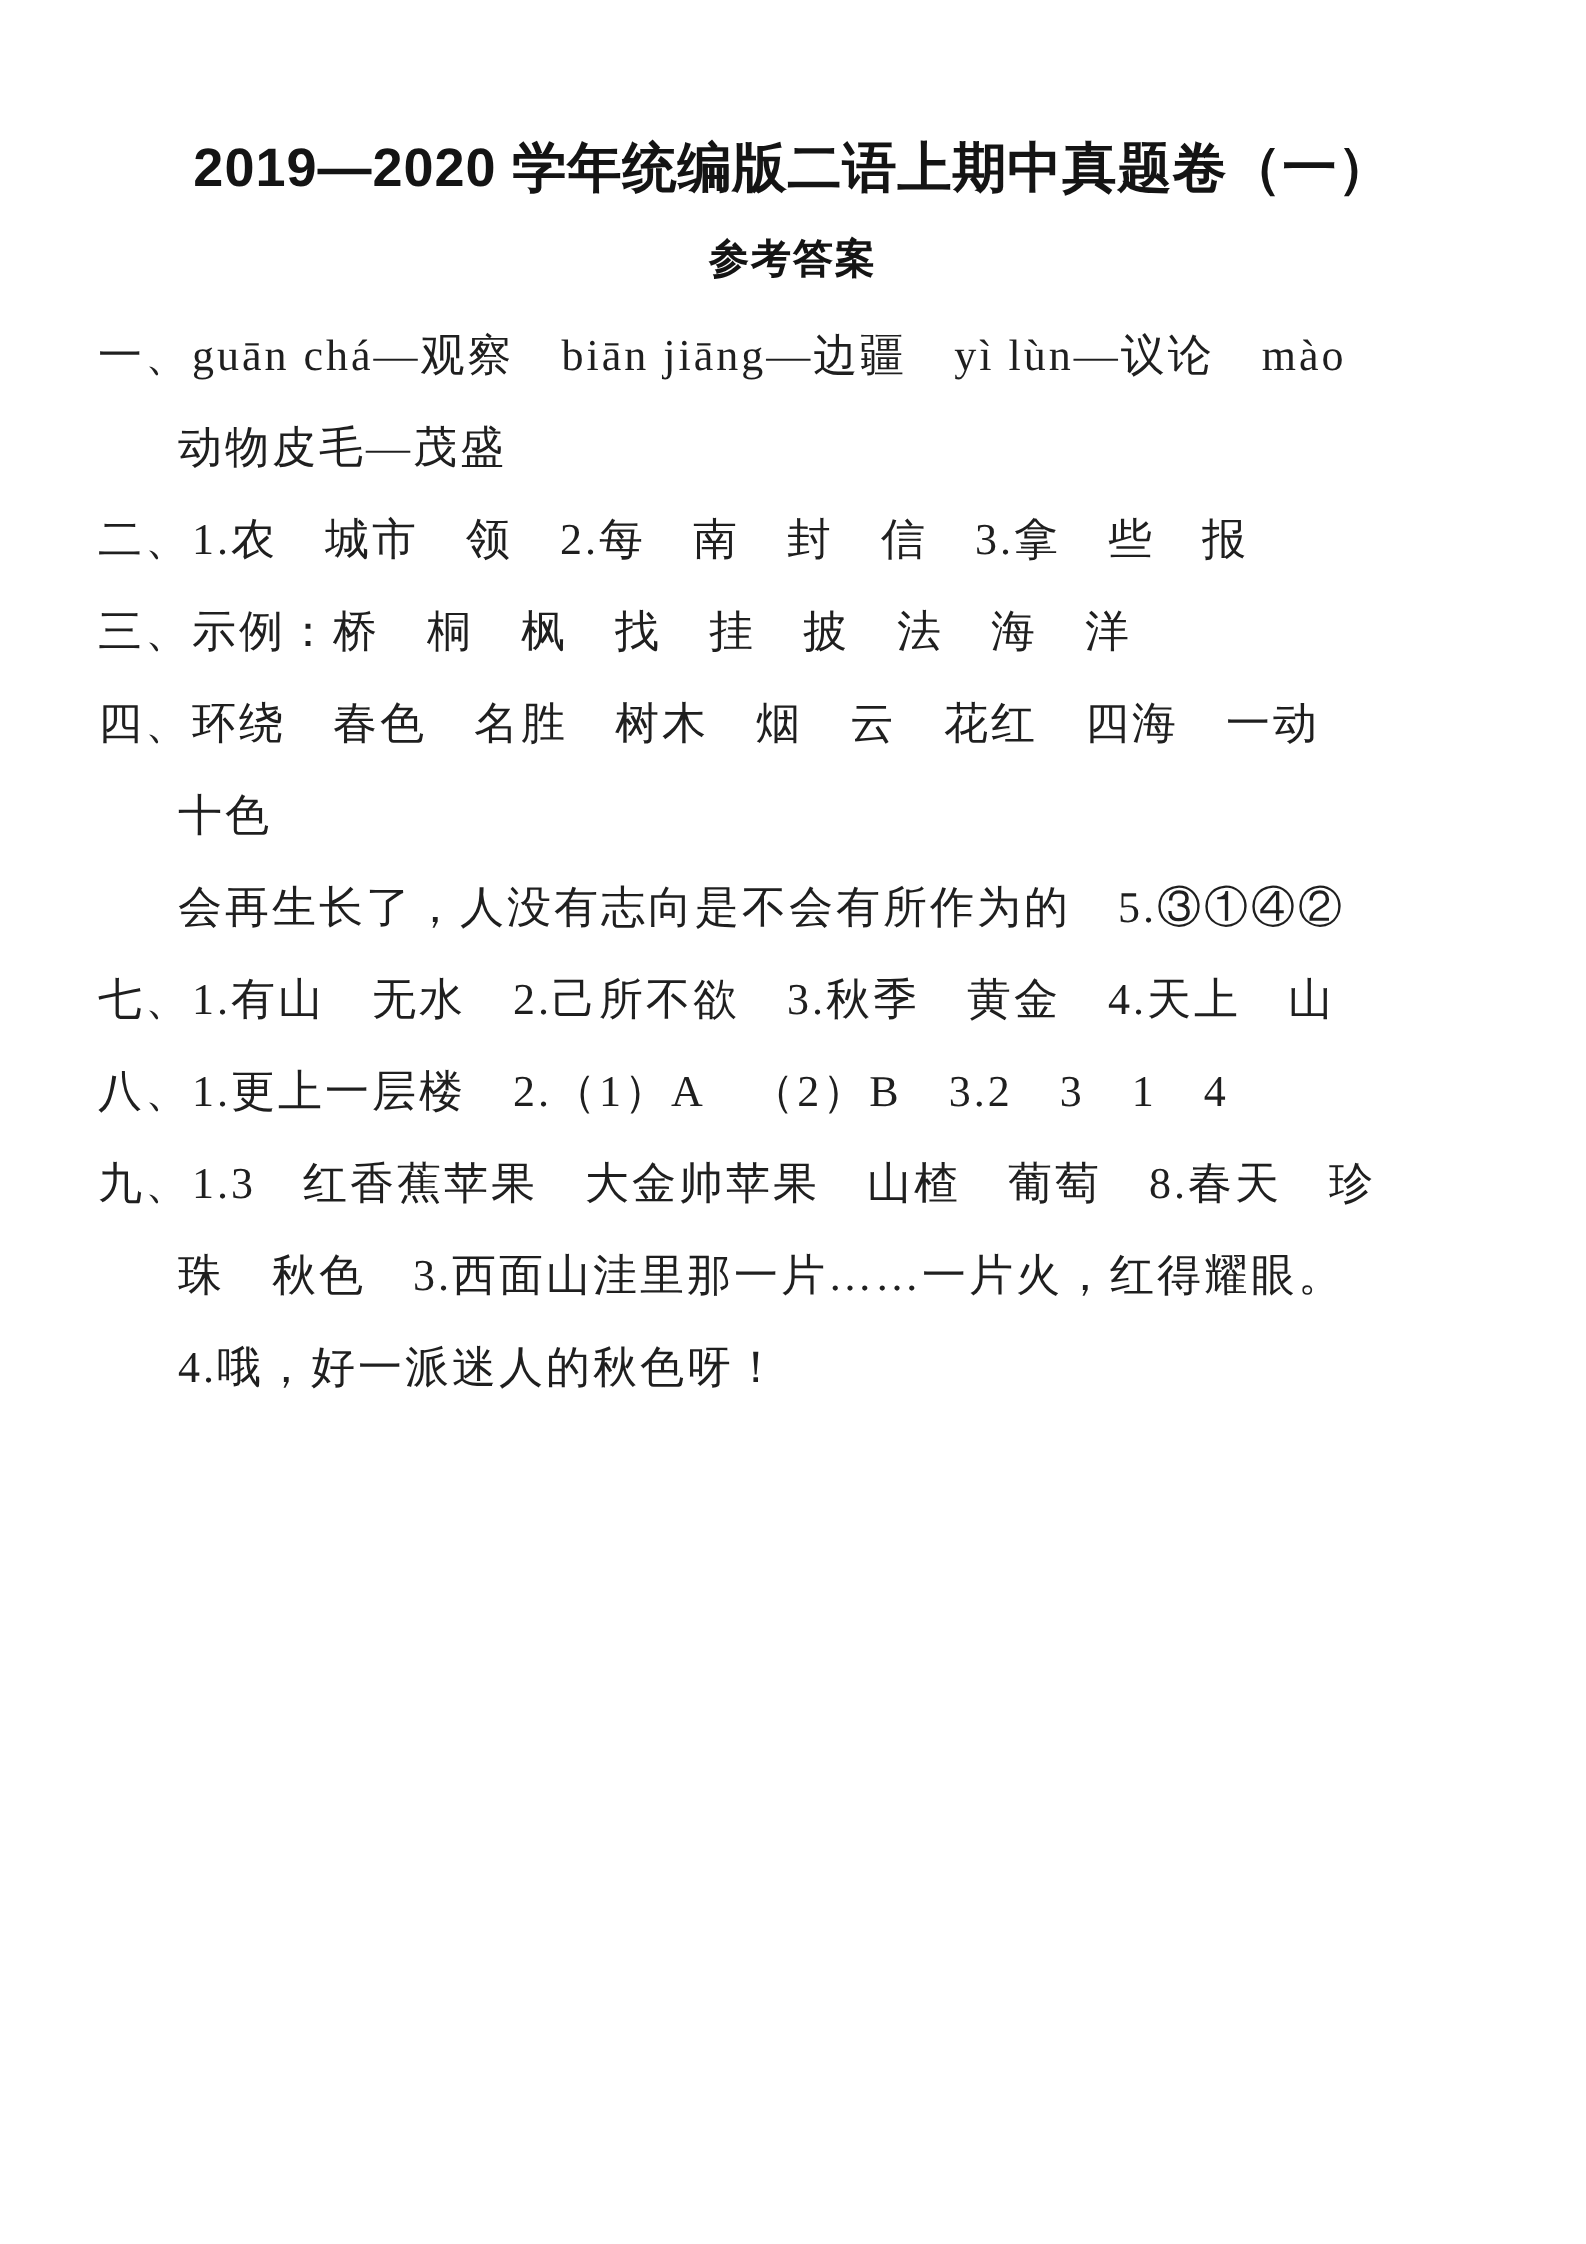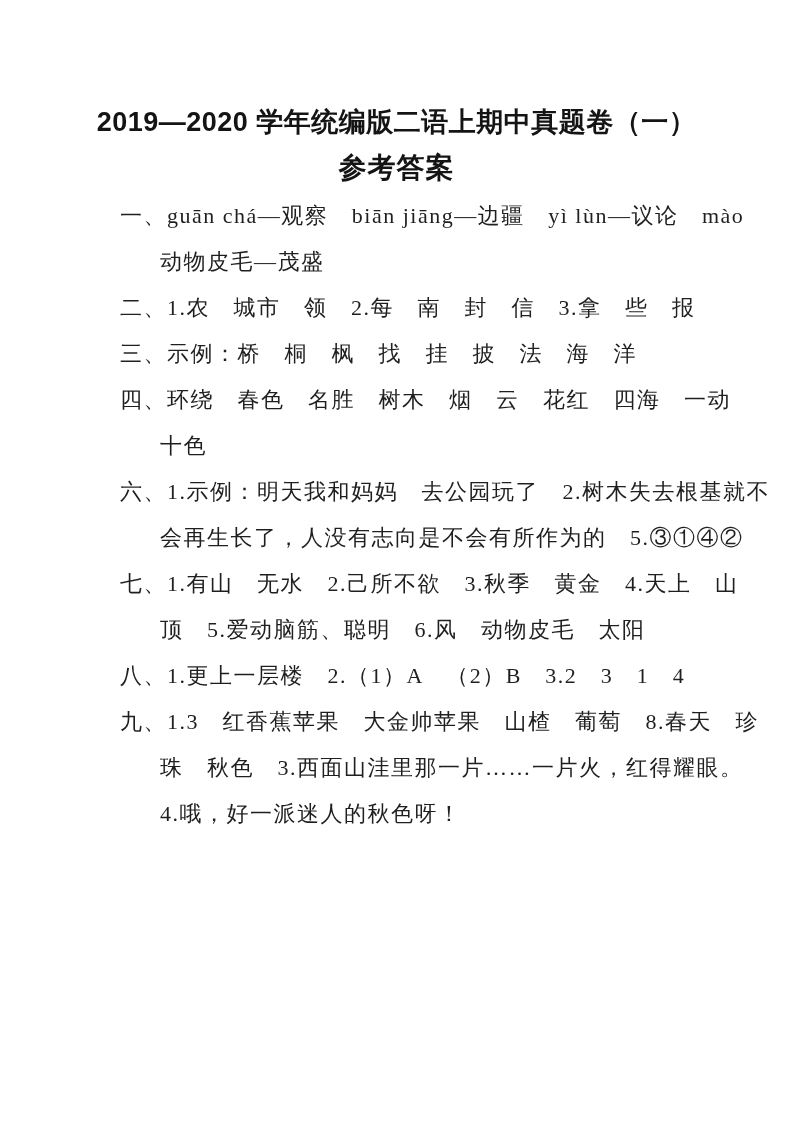--- a/index.html
+++ b/index.html
@@ -12,38 +12,38 @@
     background: #ffffff;
     color: #1b1b1b;
     overflow: hidden;
   }
   .page {
     width: 793px;
     height: 1122px;
     position: relative;
   }
   .doc-header {
-    padding-top: 99px;
+    padding-top: 61px;
     text-align: center;
     font-family: "Liberation Sans", "DejaVu Sans", sans-serif;
     font-weight: 700;
     color: #141414;
   }
   .title {
     font-size: 27px;
     line-height: 46px;
     letter-spacing: 0.5px;
   }
   .subtitle {
-    font-size: 28px;
+    font-size: 20px;
     line-height: 46px;
     letter-spacing: 1px;
   }
   .answers {
-    margin: 2px 88px 0 120px;
+    margin: 2px 88px 0 49px;
     font-family: "Liberation Serif", "DejaVu Serif", serif;
     font-size: 22px;
     line-height: 46px;
     letter-spacing: 1.5px;
     color: #1f1f1f;
   }
   .line {
     white-space: nowrap;
   }
   .line.cont {
@@ -61,22 +61,20 @@
     <div class="title">2019—2020 学年统编版二语上期中真题卷（一）</div>
     <div class="subtitle">参考答案</div>
   </div>
   <div class="answers" id="answers">
       <div class="line"><span class="marker">一、</span><span>guān chá—观察　biān jiāng—边疆　yì lùn—议论　mào</span></div>
       <div class="line cont"><span>动物皮毛—茂盛</span></div>
       <div class="line"><span class="marker">二、</span><span>1.农　城市　领　2.每　南　封　信　3.拿　些　报</span></div>
       <div class="line"><span class="marker">三、</span><span>示例：桥　桐　枫　找　挂　披　法　海　洋</span></div>
       <div class="line"><span class="marker">四、</span><span>环绕　春色　名胜　树木　烟　云　花红　四海　一动</span></div>
       <div class="line cont"><span>十色</span></div>
-      <div class="line"><span class="marker">六、</span><span>1.示例：明天我和妈妈　去公园玩了　2.树木失去根基就不</span></div>
       <div class="line cont"><span>会再生长了，人没有志向是不会有所作为的　5.③①④②</span></div>
       <div class="line"><span class="marker">七、</span><span>1.有山　无水　2.己所不欲　3.秋季　黄金　4.天上　山</span></div>
-      <div class="line cont"><span>顶　5.爱动脑筋、聪明　6.风　动物皮毛　太阳</span></div>
       <div class="line"><span class="marker">八、</span><span>1.更上一层楼　2.（1）A　（2）B　3.2　3　1　4</span></div>
       <div class="line"><span class="marker">九、</span><span>1.3　红香蕉苹果　大金帅苹果　山楂　葡萄　8.春天　珍</span></div>
       <div class="line cont"><span>珠　秋色　3.西面山洼里那一片……一片火，红得耀眼。</span></div>
       <div class="line cont"><span>4.哦，好一派迷人的秋色呀！</span></div>
     </div>
 </div>
 
 </body></html>

